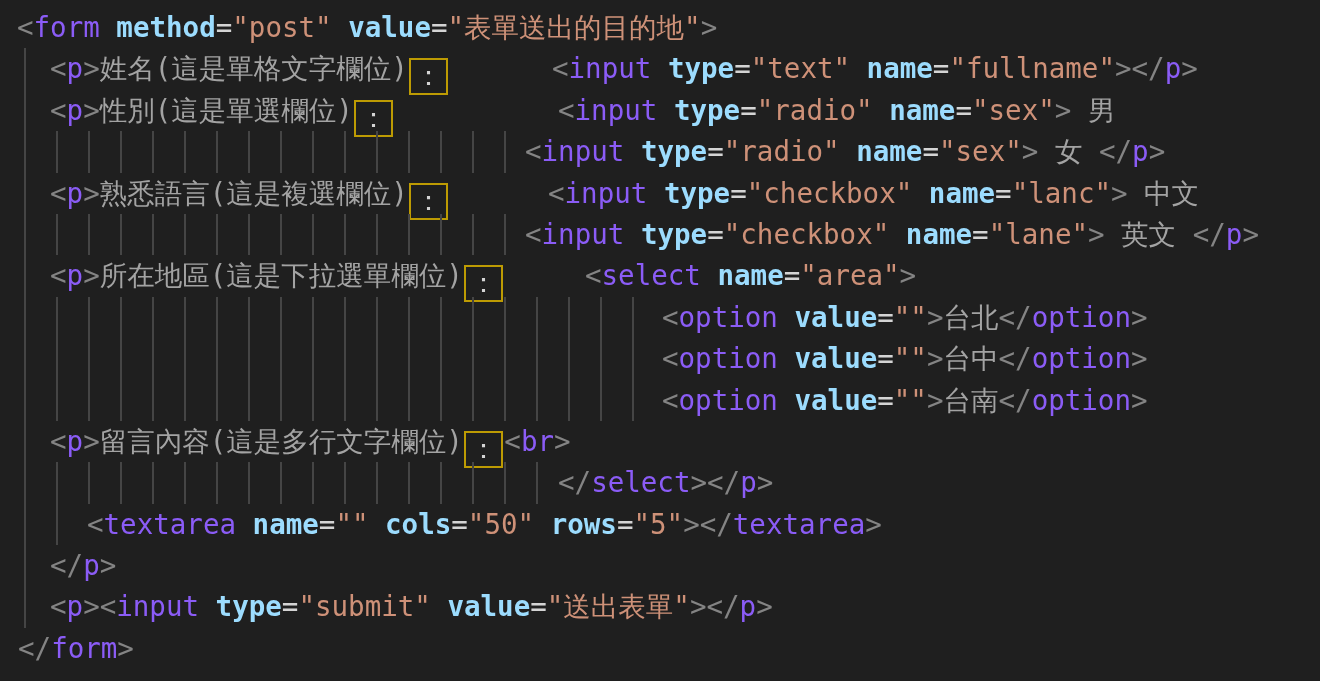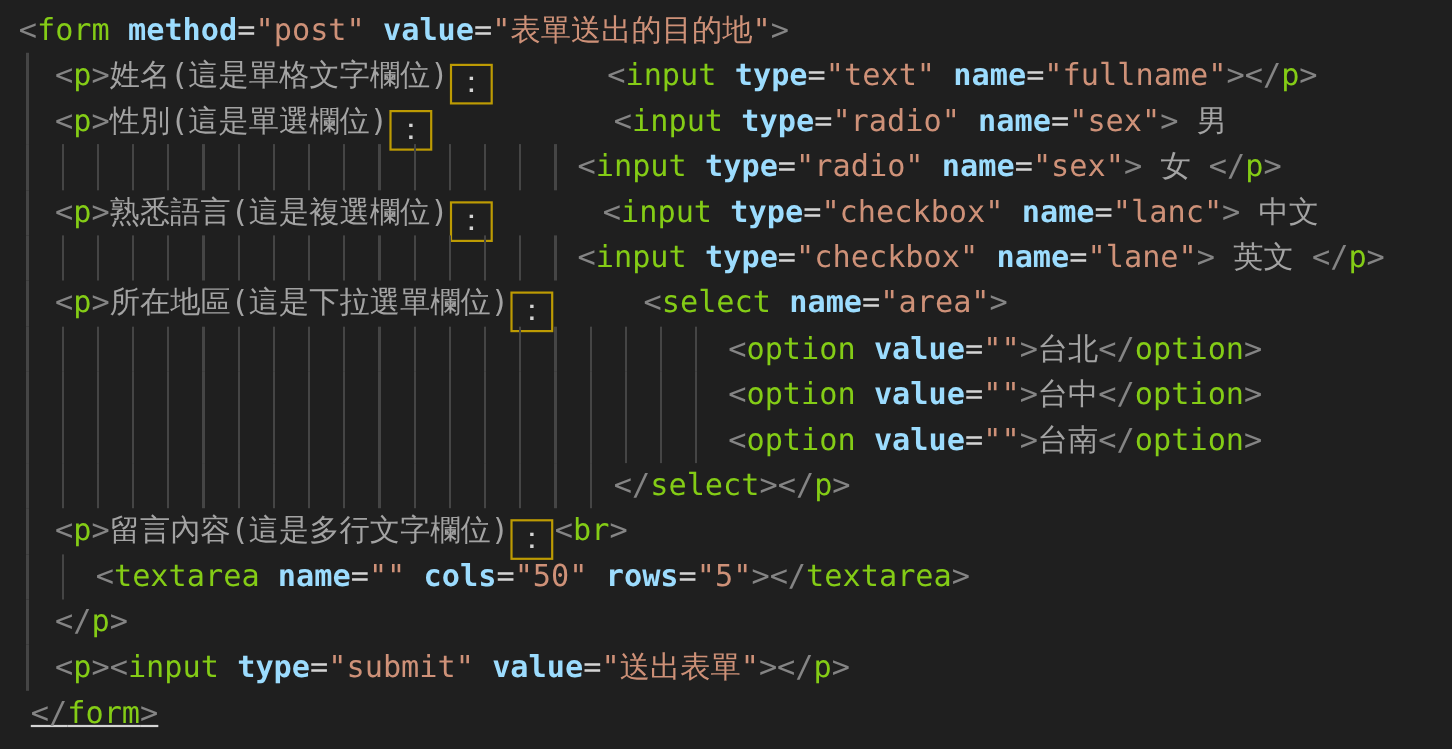--- a/index.html
+++ b/index.html
@@ -35,21 +35,21 @@
     background: repeating-linear-gradient(
       to right,
       transparent 0px, transparent 7px,
       #454545 7px, #454545 9px,
       transparent 9px, transparent 32px
     );
   }
   .abs { position: absolute; top: 0; white-space: pre; }
   
   .p { color: #848484; }   
-  .t { color: #84cc16; }   
+  .t { color: #8b5cf6; }   
   .a { color: #9cdcfe; font-weight: bold; }   
   .e { color: #d4d4d4; }   
   .s { color: #ce9178; }   
   .x { color: #a3a3a3; }   
   
   .cb {
     display: inline-block;
     color: #d4d4d4;
     border: 2px solid #bd9b03;
     height: 33px;
@@ -67,20 +67,20 @@
       <div class="line"><span class="p">&lt;</span><span class="t">form</span><span class="a"> method</span><span class="e">=</span><span class="s">"post"</span><span class="a"> value</span><span class="e">=</span><span class="s">"表單送出的目的地"</span><span class="p">&gt;</span></div>
       <div class="line"><span class="g" style="width: 33px;"></span><span class="p">&lt;</span><span class="t">p</span><span class="p">&gt;</span><span class="x">姓名(這是單格文字欄位)</span><span class="cb">：</span><span class="abs" style="left: 552px;"><span class="p">&lt;</span><span class="t">input</span><span class="a"> type</span><span class="e">=</span><span class="s">"text"</span><span class="a"> name</span><span class="e">=</span><span class="s">"fullname"</span><span class="p">&gt;&lt;/</span><span class="t">p</span><span class="p">&gt;</span></span></div>
       <div class="line"><span class="g" style="width: 33px;"></span><span class="p">&lt;</span><span class="t">p</span><span class="p">&gt;</span><span class="x">性別(這是單選欄位)</span><span class="cb">：</span><span class="abs" style="left: 558px;"><span class="p">&lt;</span><span class="t">input</span><span class="a"> type</span><span class="e">=</span><span class="s">"radio"</span><span class="a"> name</span><span class="e">=</span><span class="s">"sex"</span><span class="p">&gt;</span><span class="x"> 男</span></span></div>
       <div class="line"><span class="g" style="width: 508px;"></span><span class="p">&lt;</span><span class="t">input</span><span class="a"> type</span><span class="e">=</span><span class="s">"radio"</span><span class="a"> name</span><span class="e">=</span><span class="s">"sex"</span><span class="p">&gt;</span><span class="x"> 女 </span><span class="p">&lt;/</span><span class="t">p</span><span class="p">&gt;</span></div>
       <div class="line"><span class="g" style="width: 33px;"></span><span class="p">&lt;</span><span class="t">p</span><span class="p">&gt;</span><span class="x">熟悉語言(這是複選欄位)</span><span class="cb">：</span><span class="abs" style="left: 548px;"><span class="p">&lt;</span><span class="t">input</span><span class="a"> type</span><span class="e">=</span><span class="s">"checkbox"</span><span class="a"> name</span><span class="e">=</span><span class="s">"lanc"</span><span class="p">&gt;</span><span class="x"> 中文</span></span></div>
       <div class="line"><span class="g" style="width: 508px;"></span><span class="p">&lt;</span><span class="t">input</span><span class="a"> type</span><span class="e">=</span><span class="s">"checkbox"</span><span class="a"> name</span><span class="e">=</span><span class="s">"lane"</span><span class="p">&gt;</span><span class="x"> 英文 </span><span class="p">&lt;/</span><span class="t">p</span><span class="p">&gt;</span></div>
       <div class="line"><span class="g" style="width: 33px;"></span><span class="p">&lt;</span><span class="t">p</span><span class="p">&gt;</span><span class="x">所在地區(這是下拉選單欄位)</span><span class="cb">：</span><span class="abs" style="left: 585px;"><span class="p">&lt;</span><span class="t">select</span><span class="a"> name</span><span class="e">=</span><span class="s">"area"</span><span class="p">&gt;</span></span></div>
       <div class="line"><span class="g" style="width: 645px;"></span><span class="p">&lt;</span><span class="t">option</span><span class="a"> value</span><span class="e">=</span><span class="s">""</span><span class="p">&gt;</span><span class="x">台北</span><span class="p">&lt;/</span><span class="t">option</span><span class="p">&gt;</span></div>
       <div class="line"><span class="g" style="width: 645px;"></span><span class="p">&lt;</span><span class="t">option</span><span class="a"> value</span><span class="e">=</span><span class="s">""</span><span class="p">&gt;</span><span class="x">台中</span><span class="p">&lt;/</span><span class="t">option</span><span class="p">&gt;</span></div>
       <div class="line"><span class="g" style="width: 645px;"></span><span class="p">&lt;</span><span class="t">option</span><span class="a"> value</span><span class="e">=</span><span class="s">""</span><span class="p">&gt;</span><span class="x">台南</span><span class="p">&lt;/</span><span class="t">option</span><span class="p">&gt;</span></div>
+      <div class="line"><span class="g" style="width: 33px;"></span><span class="p">&lt;</span><span class="t">p</span><span class="p">&gt;</span><span class="x">留言內容(這是多行文字欄位)</span><span class="cb">：</span><span class="p">&lt;</span><span class="t">br</span><span class="p">&gt;</span></div>
       <div class="line"><span class="g" style="width: 541px;"></span><span class="p">&lt;/</span><span class="t">select</span><span class="p">&gt;&lt;/</span><span class="t">p</span><span class="p">&gt;</span></div>
-      <div class="line"><span class="g" style="width: 33px;"></span><span class="p">&lt;</span><span class="t">p</span><span class="p">&gt;</span><span class="x">留言內容(這是多行文字欄位)</span><span class="cb">：</span><span class="p">&lt;</span><span class="t">br</span><span class="p">&gt;</span></div>
       <div class="line"><span class="g" style="width: 70px;"></span><span class="p">&lt;</span><span class="t">textarea</span><span class="a"> name</span><span class="e">=</span><span class="s">""</span><span class="a"> cols</span><span class="e">=</span><span class="s">"50"</span><span class="a"> rows</span><span class="e">=</span><span class="s">"5"</span><span class="p">&gt;&lt;/</span><span class="t">textarea</span><span class="p">&gt;</span></div>
       <div class="line"><span class="g" style="width: 33px;"></span><span class="p">&lt;/</span><span class="t">p</span><span class="p">&gt;</span></div>
       <div class="line"><span class="g" style="width: 33px;"></span><span class="p">&lt;</span><span class="t">p</span><span class="p">&gt;&lt;</span><span class="t">input</span><span class="a"> type</span><span class="e">=</span><span class="s">"submit"</span><span class="a"> value</span><span class="e">=</span><span class="s">"送出表單"</span><span class="p">&gt;&lt;/</span><span class="t">p</span><span class="p">&gt;</span></div>
-      <div class="line" style="padding-left: 28px; text-decoration: underline;"><span class="p">&lt;/</span><span class="t">form</span><span class="p">&gt;</span></div>
+      <div class="line" style="padding-left: 18px;"><span class="p">&lt;/</span><span class="t">form</span><span class="p">&gt;</span></div>
     </div>
 </div>
 
 </body></html>

